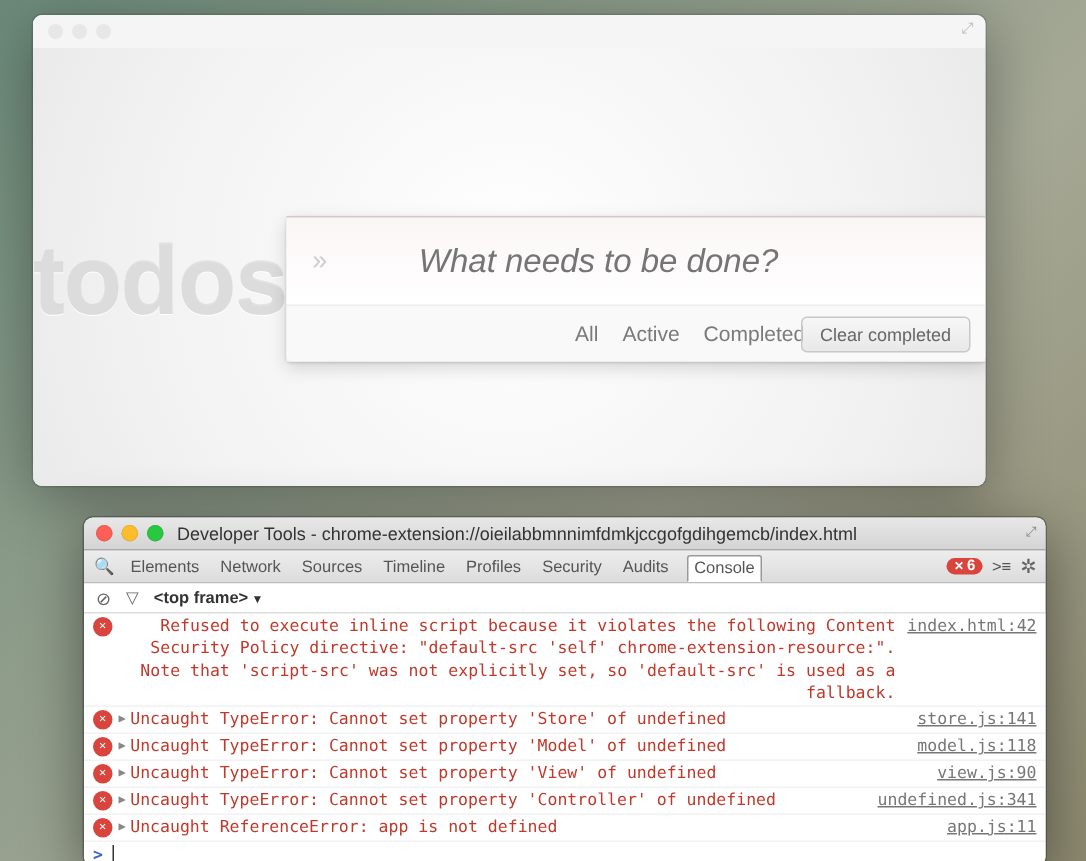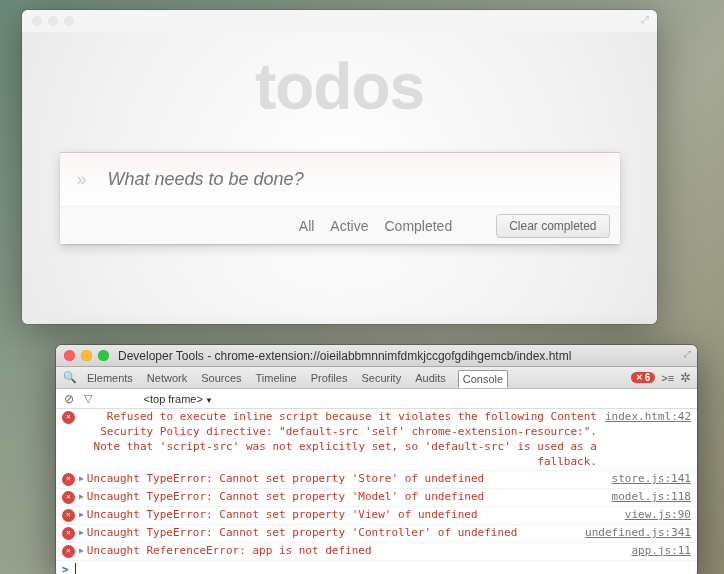--- a/index.html
+++ b/index.html
@@ -27,21 +27,21 @@
   height: 22px;
   background: #f5f5f5;
   position: relative;
 }
 .app-titlebar .traffic { position:absolute; left:10px; top:6px; display:flex; gap:6px; }
 .app-titlebar .dot { width:10px; height:10px; border-radius:50%; background:#e7e7e7; }
 .app-titlebar .expand-ico { position:absolute; right:8px; top:4px; color:#bbb; font-size:10px; }
 .app-body {
   background: radial-gradient(circle at center, #ffffff 0%, #f2f2f2 70%, #eaeaea 100%);
   height: calc(100% - 22px);
-  display:flex; flex-direction:column; align-items:center;
+  display:flex; flex-direction:row; align-items:center;
 }
 .todos-title {
   font-size: 64px;
   font-weight: bold;
   color: #dcdcdc;
   text-shadow: 0 1px 0 #fff, 0 -1px 0 rgba(0,0,0,0.08);
   margin-top: 18px;
   letter-spacing: -1px;
 }
 .todo-card {
@@ -55,25 +55,26 @@
   display:flex; align-items:center;
   border-top: 1px solid #d8c6c6;
   background: linear-gradient(#fbf6f6, #fff);
 }
 .toggle-all {
   width:44px; text-align:center; font-size:18px; color:#cfcfcf; cursor:pointer;
 }
 .todo-input {
   flex:1;
   border:none; outline:none;
-  font-size: 18px;
+  font-size: 22px;
   font-style: italic;
   color: #a8a8a8;
   padding: 16px 10px 16px 4px;
   background:transparent;
+  margin-left:40px;
 }
 .todo-footer {
   display:flex; align-items:center; justify-content:center;
   position:relative;
   height: 38px;
   border-top:1px solid #eee;
   background: #f9f9f9;
   font-size:14px;
 }
 .filters { display:flex; gap:16px; color:#7a7a7a; margin-left:72px; }
@@ -137,21 +138,21 @@
   background:#fff;
   border-bottom:1px solid #ddd;
   display:flex; align-items:center;
   font-size:11px;
   padding:0 8px;
   gap:10px;
   color:#666;
 }
 .dt-subtool .nope { font-size:12px; cursor:pointer; }
 .dt-subtool .funnel { cursor:pointer; }
-.dt-subtool .frame { font-weight:normal; color:#333; cursor:pointer;margin-left:41px; }
+.dt-subtool .frame { font-weight:bold; color:#333; cursor:pointer; }
 .dt-subtool .frame::after{content:" ▼"; font-size:8px;}
 
 .dt-console {
   flex:1; overflow:auto;
   font-family: Menlo, Consolas, monospace;
   font-size:11px;
   background:#fff;
 }
 .log-row {
   display:flex; align-items:flex-start;

